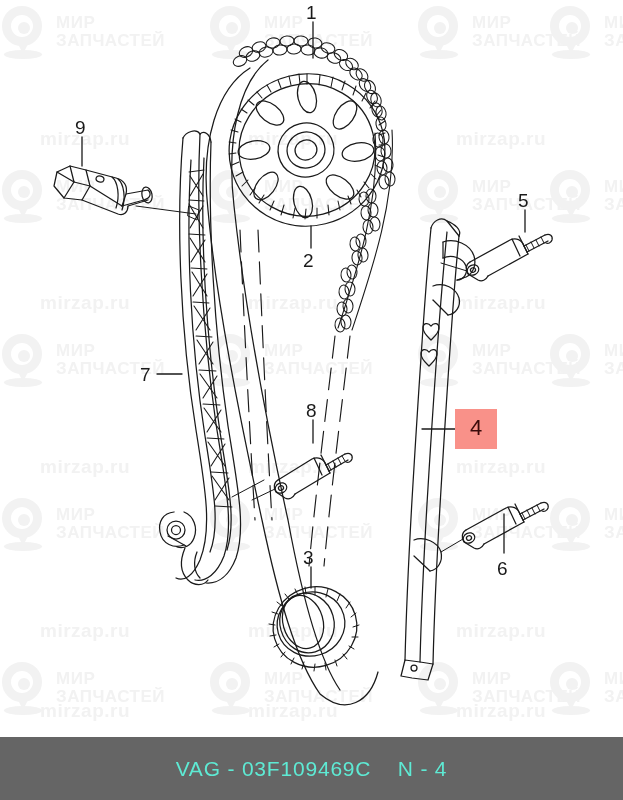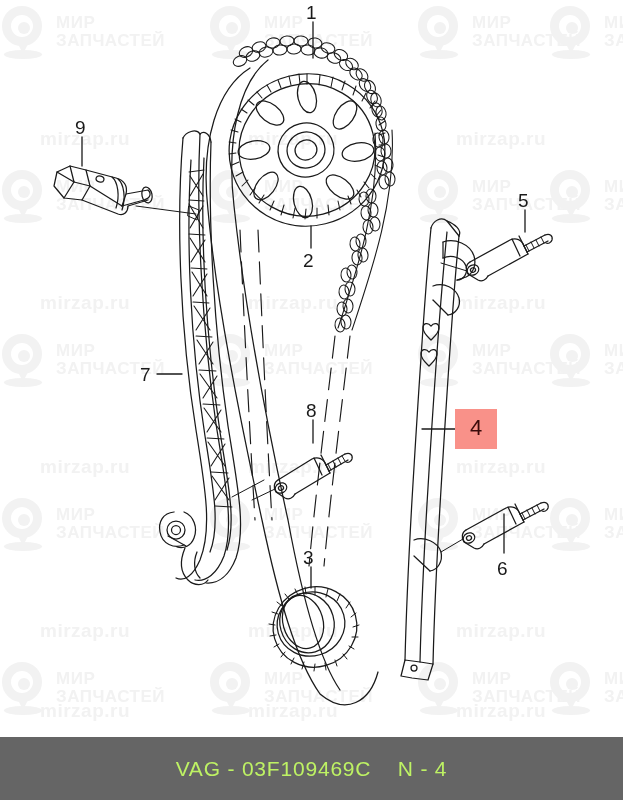--- a/index.html
+++ b/index.html
@@ -623,16 +623,16 @@
       <div class="callout" style="left: 140px; top: 364px;">7</div>
       <div class="callout" style="left: 306px; top: 400px;">8</div>
       <div class="callout" style="left: 75px; top: 117px;">9</div>
     </div>
 
   <div id="highlight" style="left: 455px; top: 409px; width: 42px; height: 40px; background: rgb(249, 145, 137); color: rgb(59, 11, 11);">
     <span class="lbl">4</span>
   </div>
 
   <div id="footer" style="background: rgb(101, 101, 101);">
-    <span class="ftxt" style="color: #bef264;">VAG - 03F109469C    N - 4</span>
+    <span class="ftxt" style="color: #5eead4;">VAG - 03F109469C    N - 4</span>
   </div>
 
 </div>
 
 </body></html>

